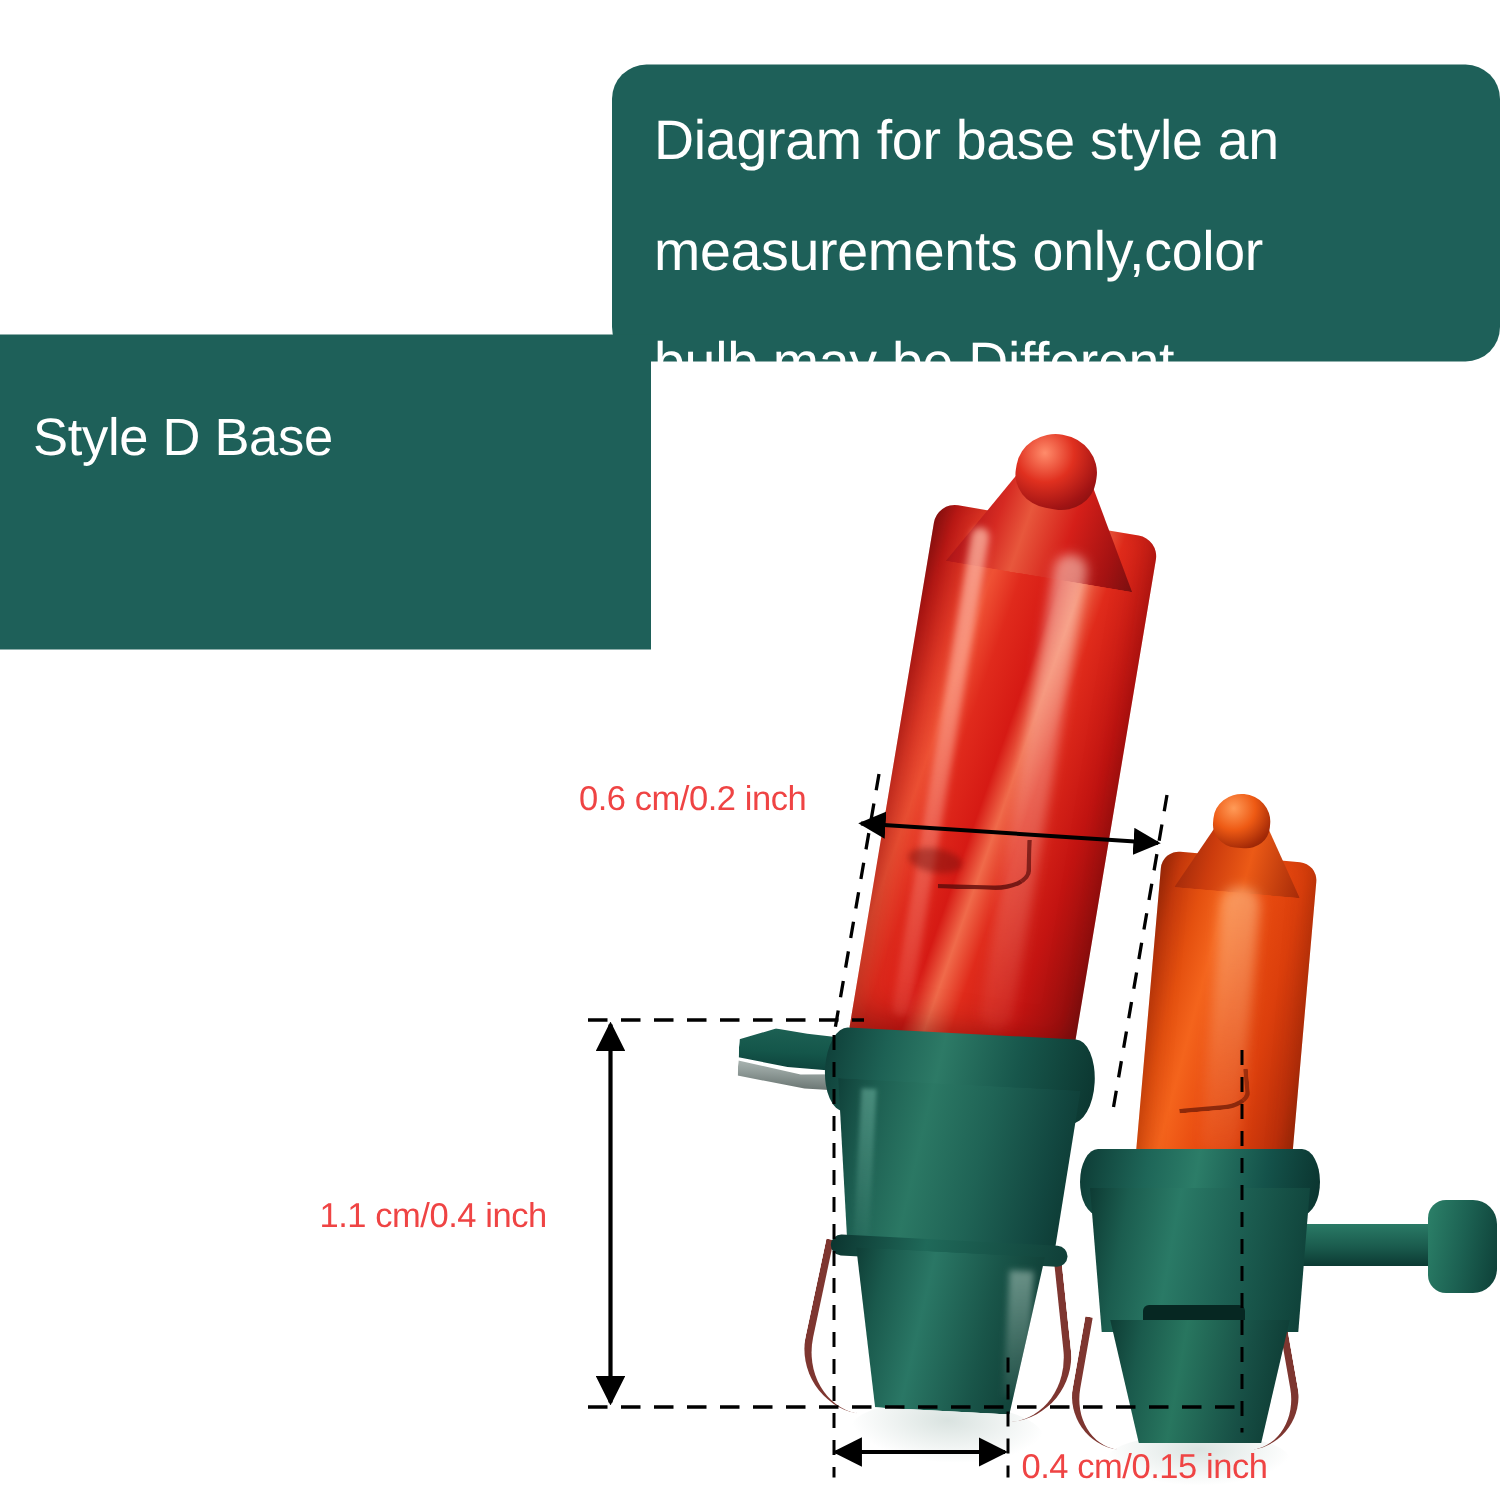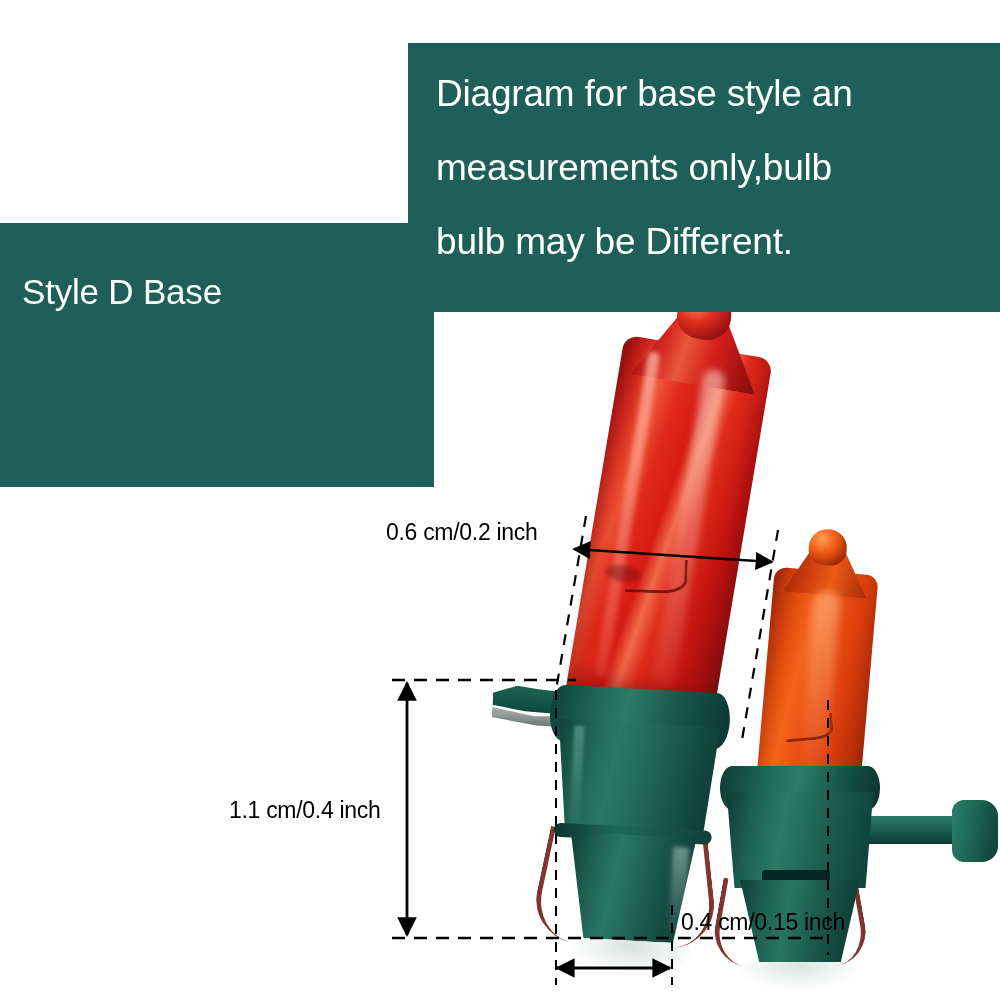--- a/index.html
+++ b/index.html
@@ -22,28 +22,29 @@
   
   .panel {
     position: absolute;
     background: #1e6059;
     color: #ffffff;
   }
   #panel-top {
     left: 408px;
     top: 43px;
     width: 592px;
-    height: 269px;
+    height: 198px;
     padding: 14px 0 0 28px;
+    border-radius: 23px;
   }
   #panel-left {
     left: 0px;
     top: 223px;
     width: 434px;
-    height: 264px;
+    height: 210px;
     padding: 30px 0 0 22px;
   }
   .panel-line {
     display: block;
     font-size: 37px;
     line-height: 74px;
     font-weight: 400;
     letter-spacing: -0.2px;
     white-space: nowrap;
   }
@@ -367,27 +368,27 @@
   
   #annotations {
     position: absolute;
     left: 0; top: 0;
     width: 1000px; height: 1000px;
     pointer-events: none;
   }
   .anno-label {
     position: absolute;
     font-size: 23px;
-    color: #000000;
+    color: #ef4444;
     white-space: nowrap;
     letter-spacing: -0.3px;
   }
   #label-width   { left: 386px; top: 519px; }
-  #label-height  { left: 213px; top: 797px; margin-left: 16px; }
-  #label-base    { left: 681px; top: 909px; }
+  #label-height  { left: 213px; top: 797px; }
+  #label-base    { left: 681px; top: 964px; }
 </style>
 </head>
 <body>
 
 <div id="stage">
 
   <div id="photo">
 
     <div id="bulb1">
       <div class="glass"></div>
@@ -429,21 +430,21 @@
       </div>
       <div class="collar"></div>
       <div class="body"></div>
       <div class="ridge"></div>
       <div class="foot"></div>
     </div>
   </div>
 
   <div class="panel" id="panel-top">
     <span class="panel-line">Diagram for base style an</span>
-    <span class="panel-line">measurements only,bulb</span>
+    <span class="panel-line">measurements only,color</span>
     <span class="panel-line">bulb may be Different.</span>
   </div>
 
   <div class="panel" id="panel-left">
     <span class="panel-line">Style D Base</span>
   </div>
 
   <svg id="annotations" viewBox="0 0 1000 1000">
     <defs>
       <marker id="arrHeadR" viewBox="0 0 10 10" refX="9" refY="5" markerWidth="7" markerHeight="7" orient="auto-start-reverse">

